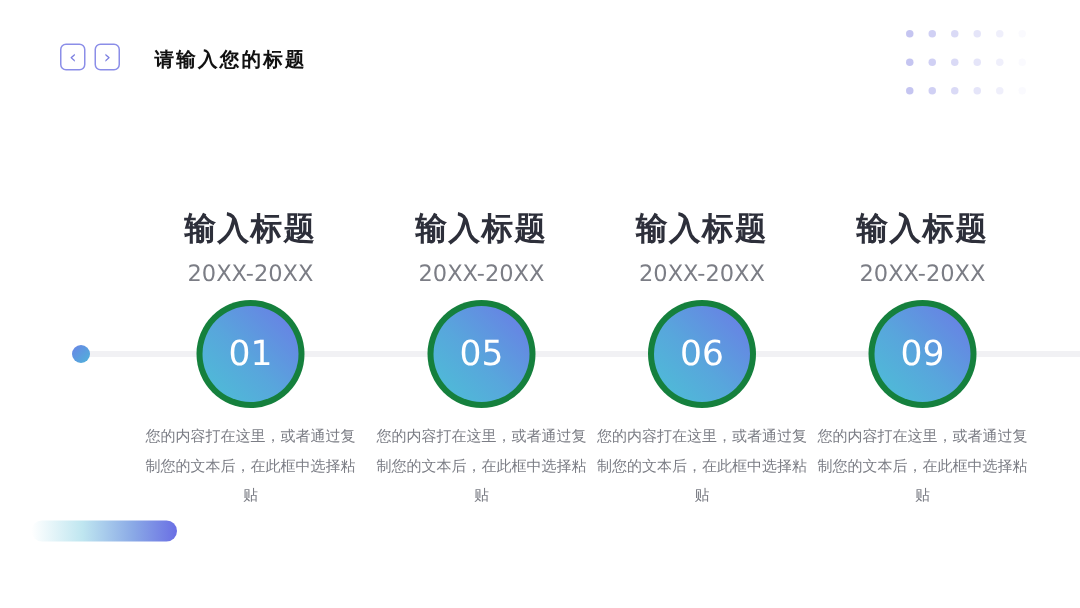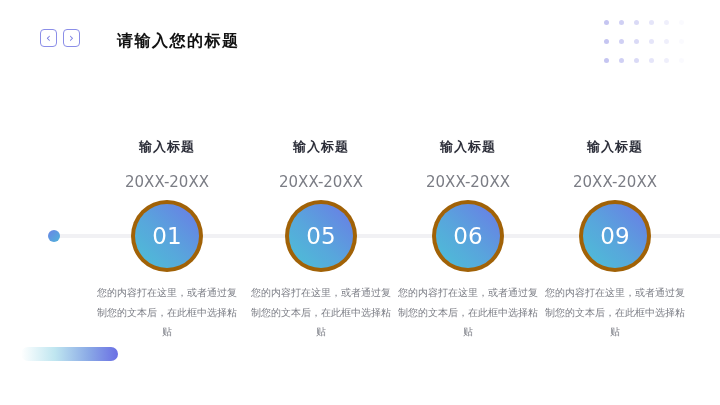--- a/index.html
+++ b/index.html
@@ -1,28 +1,28 @@
 <!DOCTYPE html>
 <html><head>
 <meta charset="utf-8">
 <style>
   html,body{margin:0;padding:0;}
   body{width:720px;height:405px;background:#ffffff;position:relative;overflow:hidden;font-family:"DejaVu Sans","Liberation Sans",sans-serif;}
   .nav-btn{position:absolute;top:29px;width:17px;height:18px;border:1.3px solid #8b8ee8;border-radius:4px;box-sizing:border-box;display:flex;align-items:center;justify-content:center;color:#7a7ee0;font-size:12px;line-height:1;background:#fff;}
-  .header-title{position:absolute;left:117px;top:31px;font-size:16px;font-weight:bold;color:#111;letter-spacing:1.5px;}
+  .header-title{position:absolute;left:103px;top:31px;font-size:13px;font-weight:bold;color:#111;letter-spacing:1.5px;}
   .dots{position:absolute;left:604px;top:20px;display:grid;grid-template-columns:repeat(6,15px);grid-row-gap:14px;}
   .dot{width:5px;height:5px;border-radius:50%;}
   .timeline{position:absolute;left:55px;top:234px;width:665px;height:4px;background:#f1f1f4;}
   .start-dot{position:absolute;left:48px;top:230px;width:12px;height:12px;border-radius:50%;background:linear-gradient(135deg,#6a84e6,#4fb3d9);}
   .step{position:absolute;top:0;width:160px;margin-left:-80px;text-align:center;}
-  .step-title{position:absolute;top:138px;left:0;width:160px;font-size:13px;font-weight:bold;color:#2d2f3a;letter-spacing:1px;}
+  .step-title{position:absolute;top:138px;left:0;width:160px;font-size:21px;font-weight:bold;color:#2d2f3a;letter-spacing:1px;}
   .step-date{position:absolute;top:173px;left:0;width:160px;font-size:15px;color:#7b7d85;}
-  .ring{position:absolute;top:200px;left:44px;width:72px;height:72px;border-radius:50%;background:#a16207;text-align:right;}
+  .ring{position:absolute;top:200px;left:44px;width:72px;height:72px;border-radius:50%;background:#15803d;text-align:right;}
   .circle{position:absolute;top:4px;left:4px;width:64px;height:64px;border-radius:50%;background:linear-gradient(225deg,#6b7ae6 0%,#58a6dc 55%,#4cc0d6 100%);color:#fff;font-size:23px;display:flex;align-items:center;justify-content:center;font-family:"DejaVu Sans",sans-serif;}
-  .desc{position:absolute;top:283px;left:10px;width:140px;font-size:10px;line-height:19.5px;color:#7b7d85;}
+  .desc{position:absolute;top:283px;left:10px;width:140px;font-size:10px;line-height:19.5px;color:#7b7d85;font-family:Liberation Mono, monospace;}
   .bar{position:absolute;left:21px;top:347px;width:97px;height:14px;border-radius:7px;background:linear-gradient(90deg,#ffffff 0%,#bfe6f0 35%,#8aa9e6 70%,#6a6fe4 100%);}
 </style>
 </head>
 <body>
 
 <div class="nav-btn" style="left:40px;">
   <span>‹</span>
 </div>
 <div class="nav-btn" style="left:63px;">
   <span>›</span>

